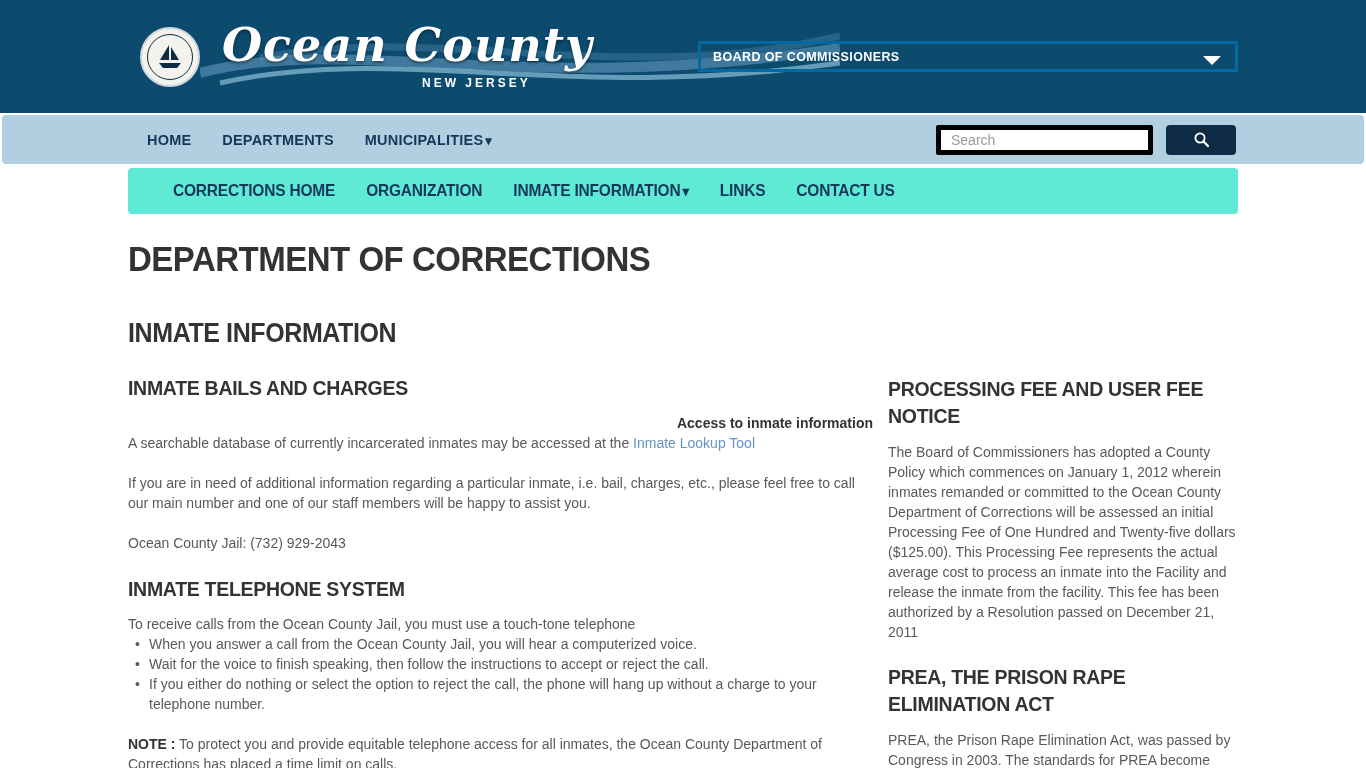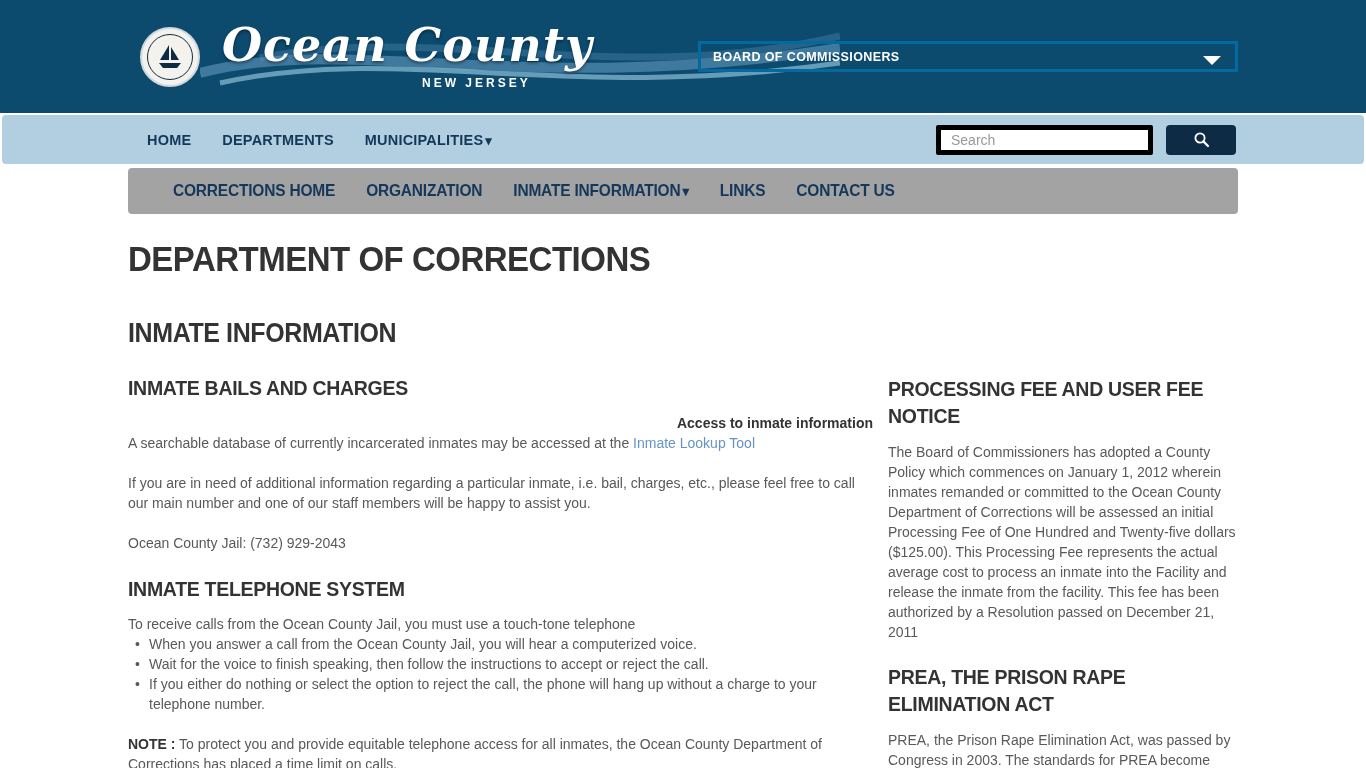--- a/index.html
+++ b/index.html
@@ -35,21 +35,21 @@
   .caret-sm { font-size:13px; margin-left:2px; }
   .search-area { position:absolute; right:128px; display:flex; align-items:center; gap:13px; }
   .search-input { width:217px; height:30px; border:5px solid #000000; border-radius:2px;
     padding:0 10px; font-size:14px; color:#555; background:#fff; outline:none;
     font-family:"Liberation Sans", sans-serif; }
   .search-input::placeholder { color:#999; }
   .search-btn { width:70px; height:30px; background:#0e2b46; border:none; border-radius:4px;
     display:flex; align-items:center; justify-content:center; cursor:pointer; }
 
   
-  .subnav { margin:4px 0 0 128px; width:1110px; height:46px; background:#a3a3a3; border-radius:4px;
+  .subnav { margin:4px 0 0 128px; width:1110px; height:46px; background:#5eead4; border-radius:4px;
     display:flex; align-items:center; padding-left:45px; gap:31px; }
   .subnav-link { font-size:15.5px; font-weight:700; color:#14375a; letter-spacing:-.2px;
     cursor:pointer; white-space:nowrap; transform:scaleY(1.05); }
 
   
   .container { width:1110px; margin:0 0 0 128px; }
   .page-title { margin-top:25px; font-size:33px; font-weight:700; color:#333;
     letter-spacing:-.5px; transform:scaleY(1.08); transform-origin:left top; }
   .section-title { margin-top:40px; font-size:25px; font-weight:700; color:#333;
     letter-spacing:-.4px; transform:scaleY(1.08); transform-origin:left top; }

